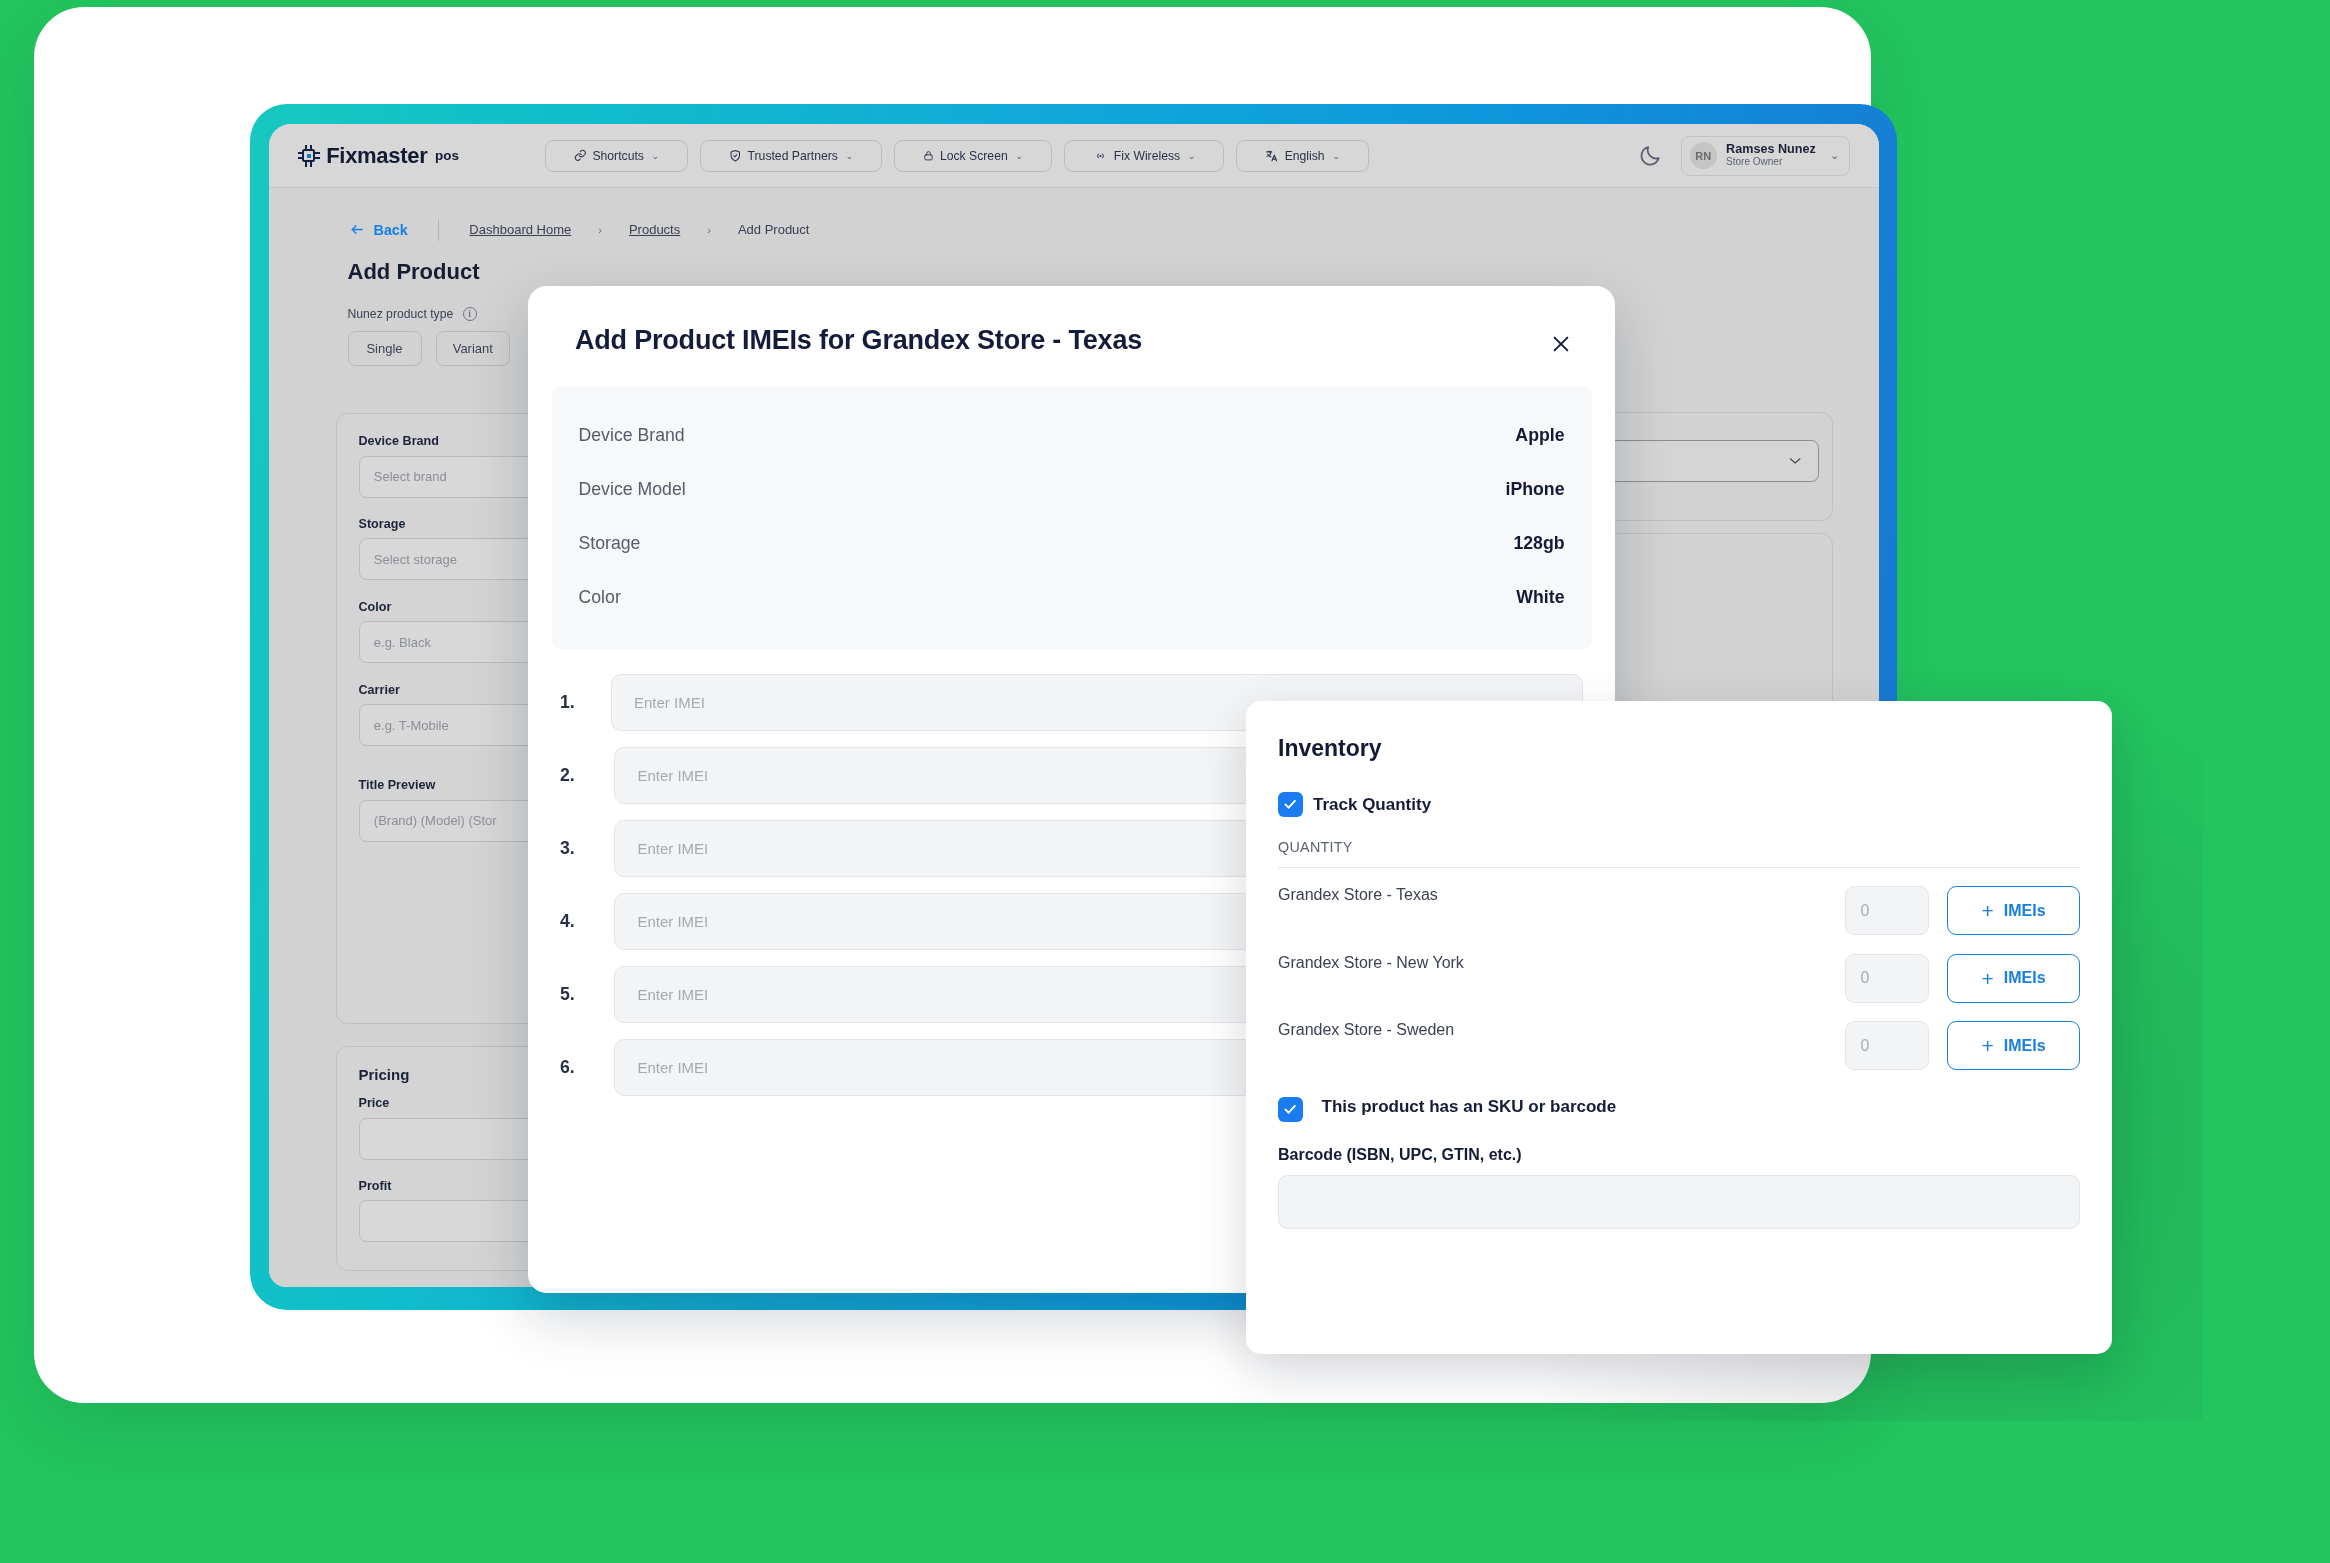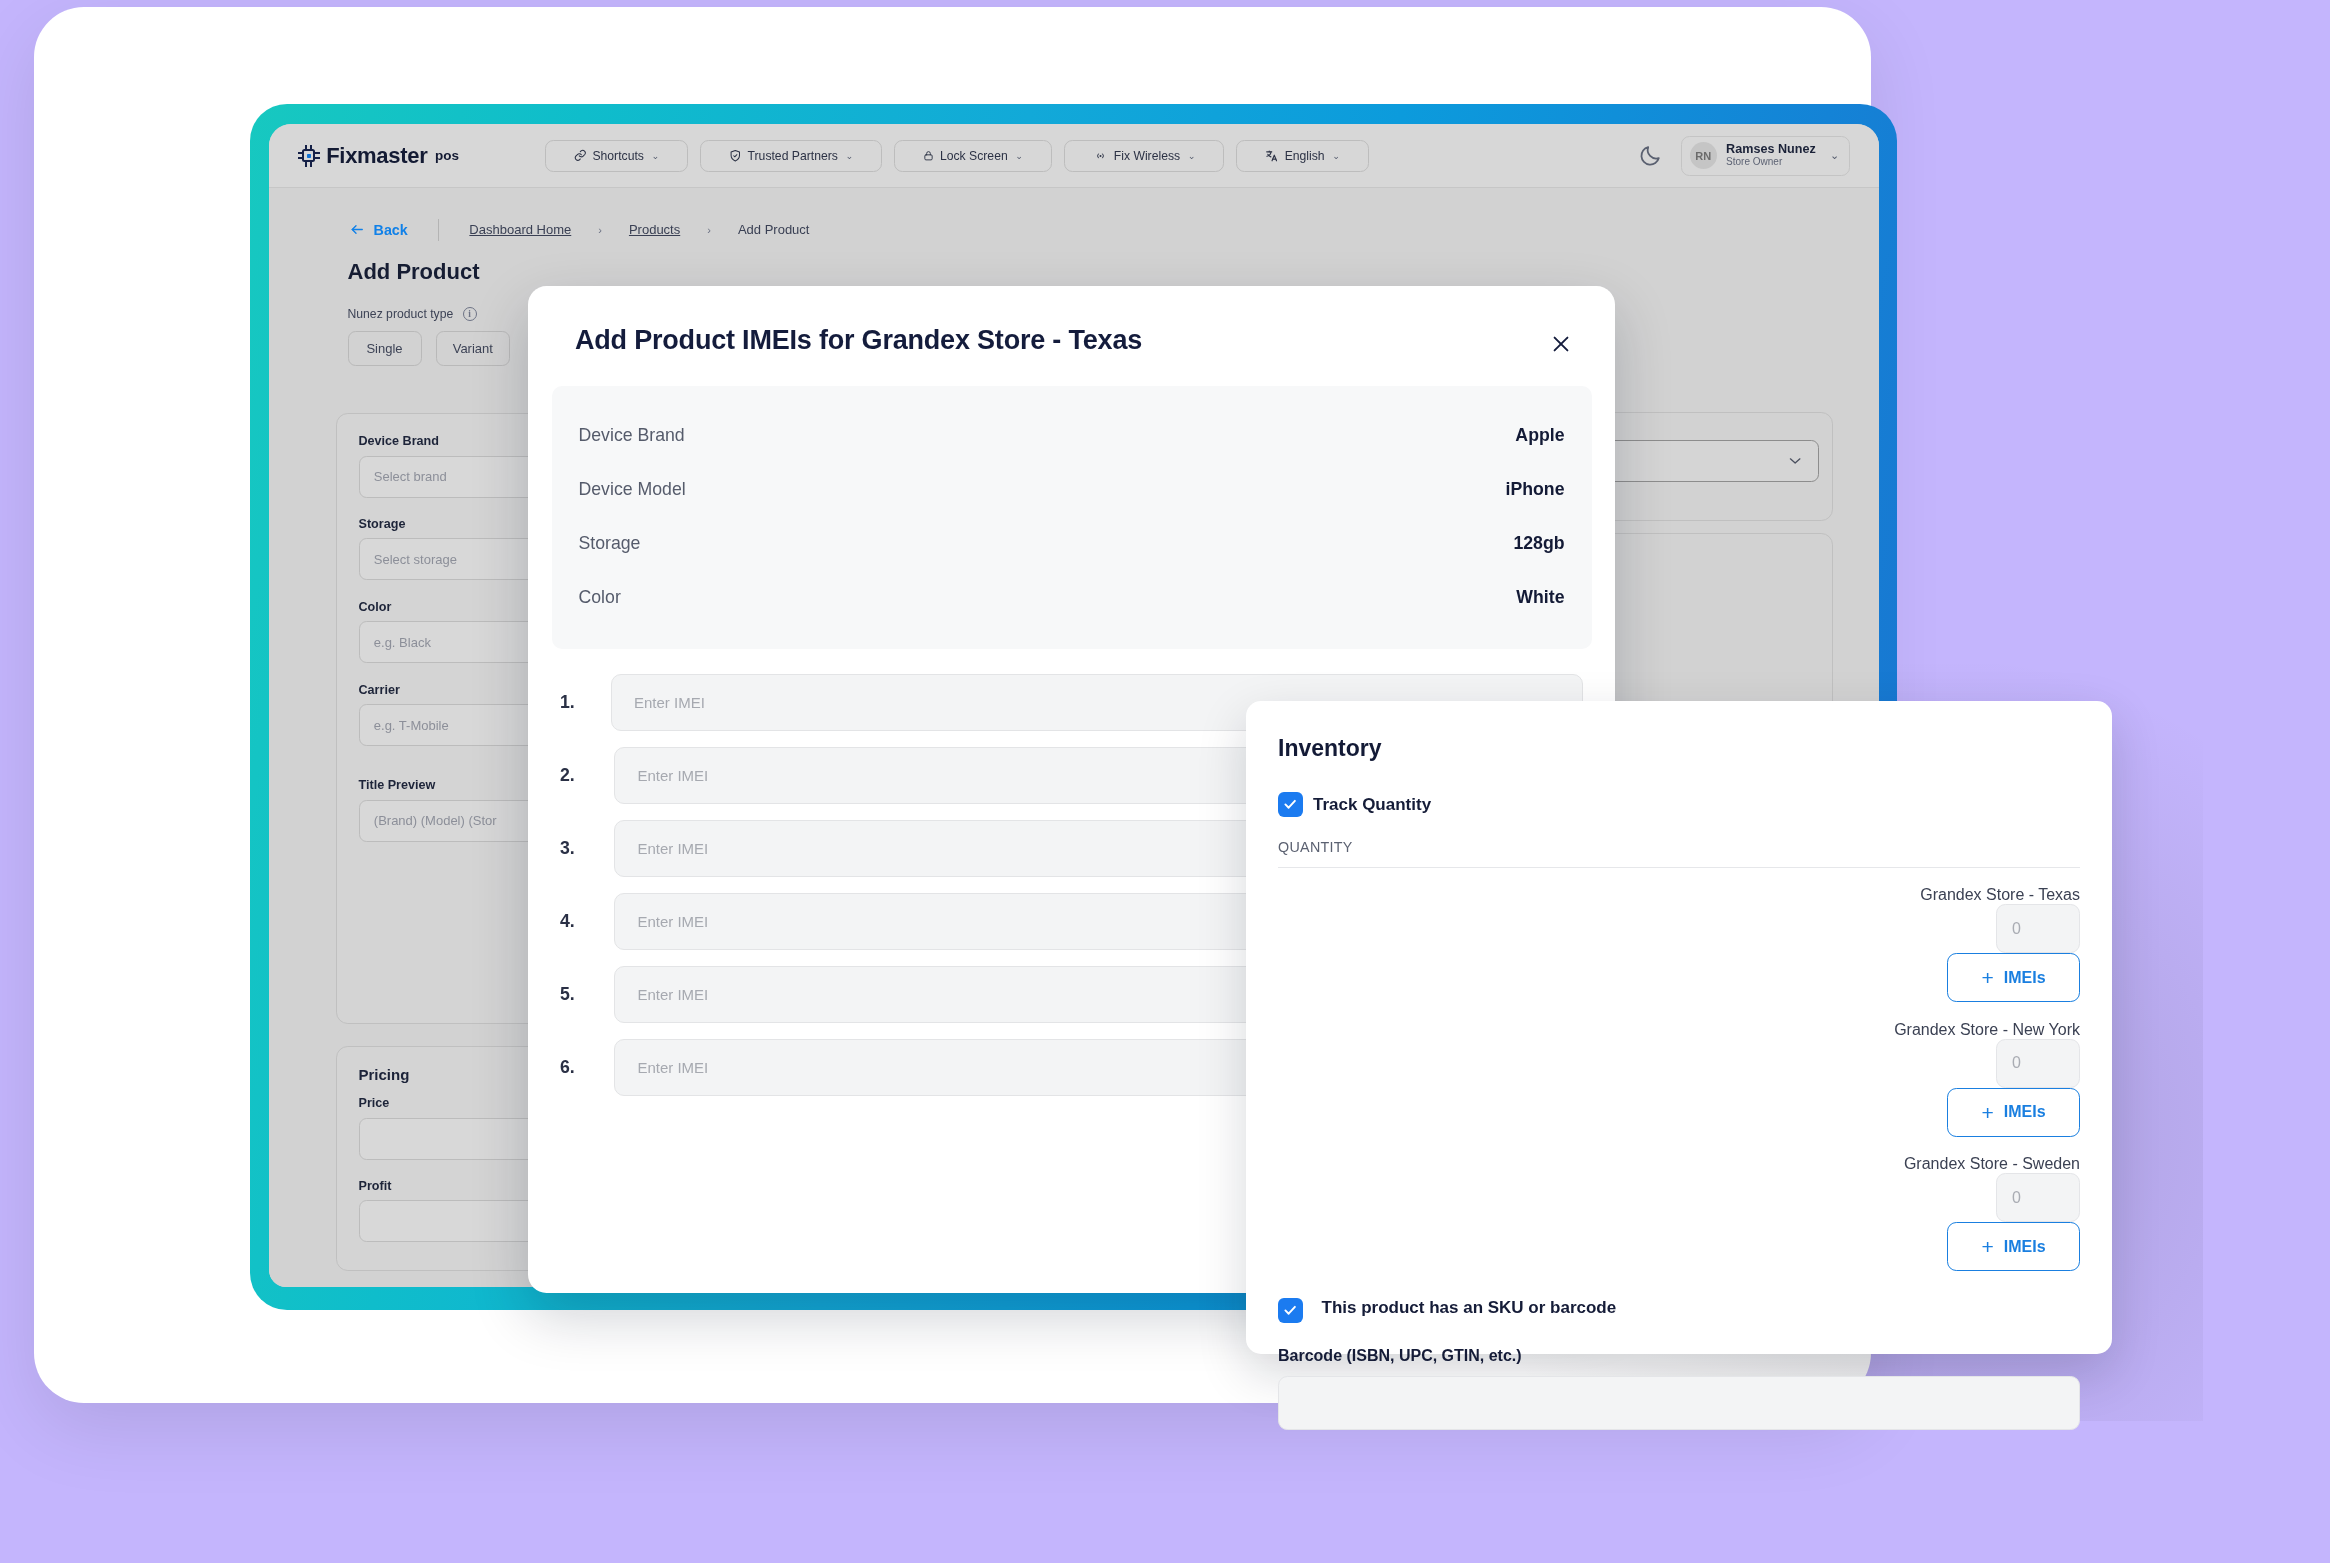--- a/index.html
+++ b/index.html
@@ -6,21 +6,21 @@
   html, body {
     width: 2330px; height: 1563px;
     background: #ffffff;
     font-family: "Liberation Sans", sans-serif;
     overflow: hidden;
   }
 
   
   .stage {
     position: absolute; left: 0; top: 0; width: 2330px; height: 1563px;
-    background: #c4b5fd;
+    background: #22c55e;
   }
   .white-card {
     position: absolute;
     left: 34px; top: 6.7px;
     width: 1837px; height: 1396px;
     background: #ffffff;
     border-radius: 50px;
     box-shadow: 0 25px 76px rgba(0,0,0,0.10);
   }
   
@@ -259,21 +259,21 @@
     display: flex; align-items: center; justify-content: center;
     flex: none;
   }
   .check-label { font-size: 17px; font-weight: 700; color: #151c38; }
   .quantity-label {
     margin-top: 22px; font-size: 14.3px; color: #5b6171; letter-spacing: 0.3px;
   }
   .inv-divider { margin-top: 11.8px; height: 0.8px; background: #e6e7ea; }
 
   .store-row {
-    display: flex; align-items: flex-end; margin-top: 18.5px; flex-direction: column;
+    display: flex; align-items: flex-start; margin-top: 18.5px;
   }
   .store-name { font-size: 16px; color: #3b4153; }
   .store-qty {
     margin-left: auto;
     width: 84px; height: 49px;
     background: #f3f4f5; border: 0.8px solid #e4e5e8; border-radius: 9.3px;
     display: flex; align-items: center; padding: 0 15px;
     font-size: 16px; color: #a9acb3;
   }
   .imei-btn {

